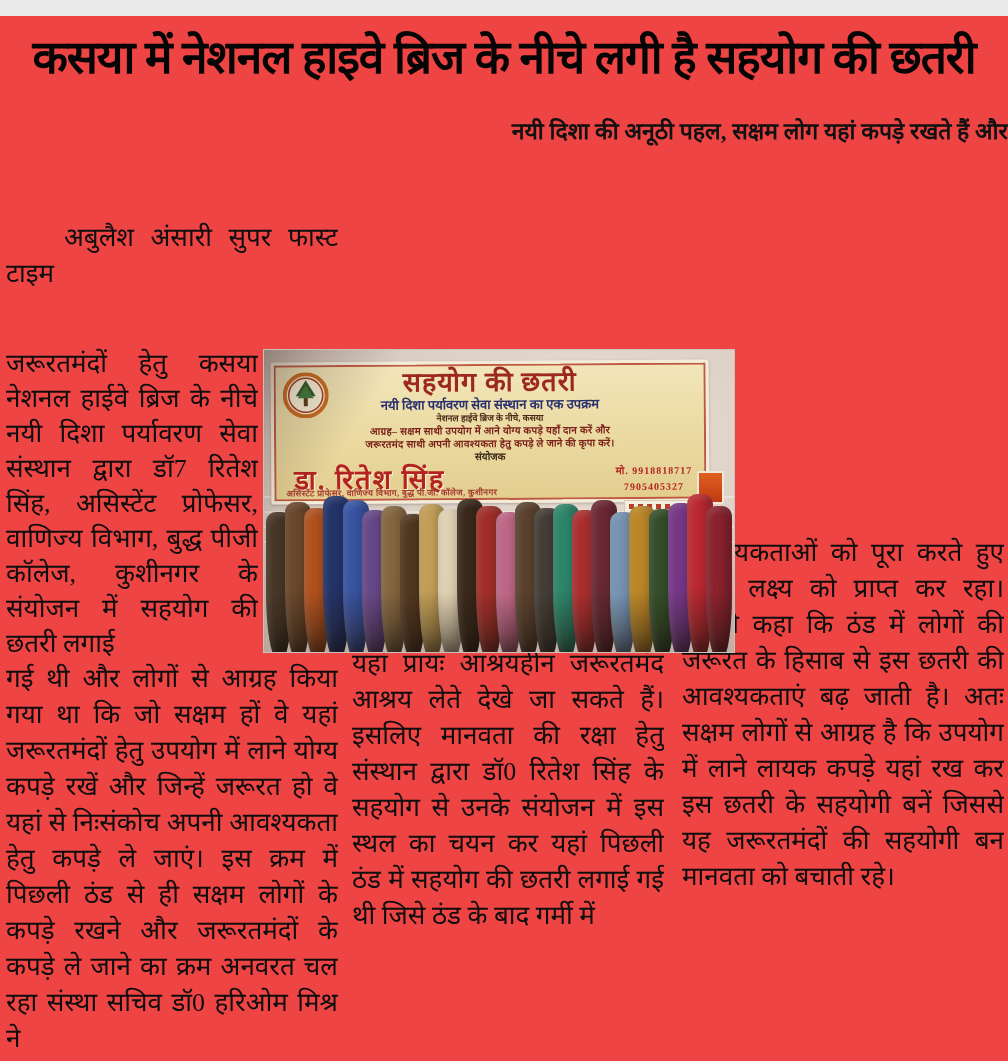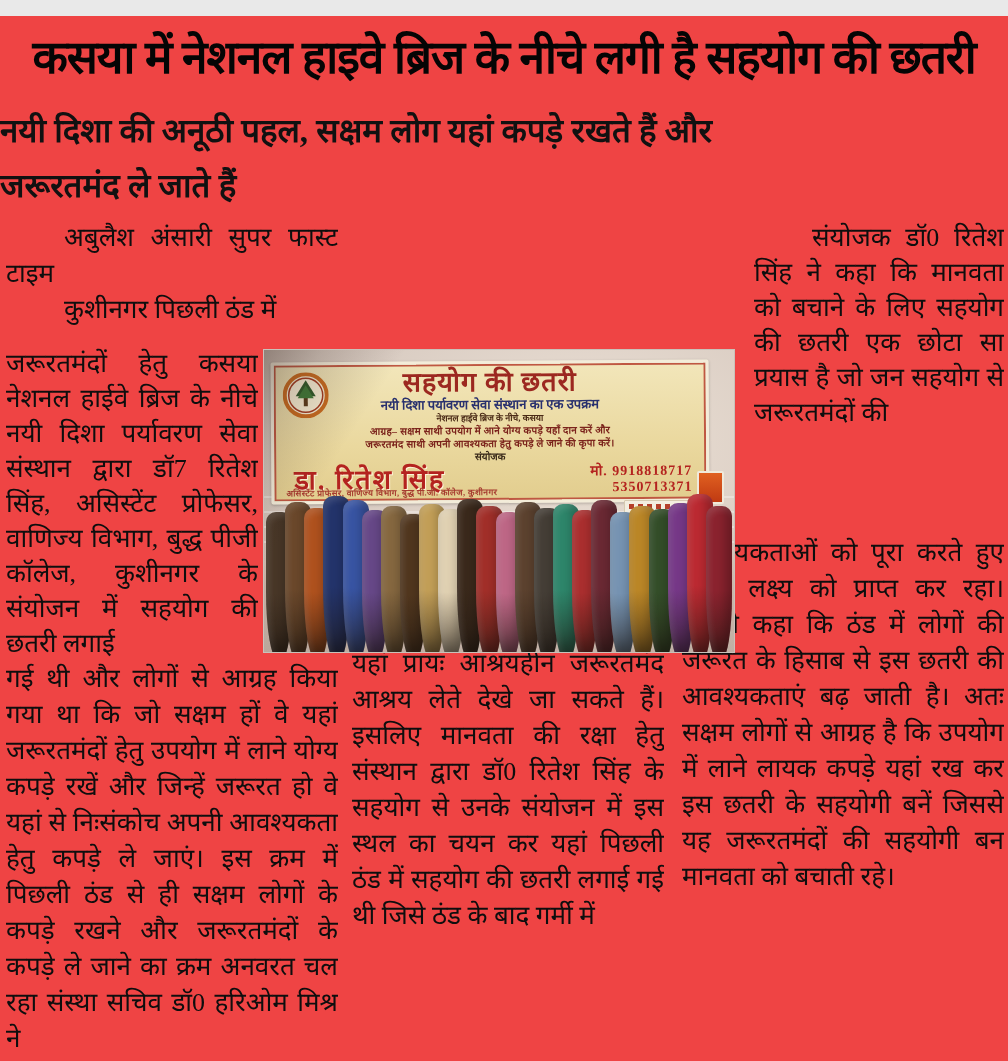--- a/index.html
+++ b/index.html
@@ -9,22 +9,22 @@
     font-family:"Liberation Serif","DejaVu Serif",serif;
   }
   
   .headline{
     position:absolute; left:0; right:0; top:10px;
     text-align:center; white-space:nowrap;
     font-size:46px; line-height:64px; font-weight:800; letter-spacing:-1px;
     color:#050505; margin:0;
   }
   .subheadline{
-    position:absolute; left:0; right:0; top:88px; text-align:left;
-    font-size:33px; line-height:55px; font-weight:700; color:#111;
+    position:absolute; left:0; right:0; top:88px; text-align:right;
+    font-size:23px; line-height:55px; font-weight:700; color:#111;
   }
   .subheadline div{white-space:nowrap;}
   
   .col{position:absolute; top:204px; font-size:26px; line-height:36px; text-align:justify;}
   .col p{margin:0; text-align:justify;}
   .indent{text-indent:58px;}
   .col1{left:6px;   width:332px;}
   .col2{left:352px; width:312px;}
   .col3{left:682px; width:322px;}
   .seg{overflow:hidden;}
@@ -57,21 +57,21 @@
     text-align:center; overflow:hidden; transform:rotate(-.4deg);
   }
   .logo{position:absolute; left:9px; top:7px; width:46px; height:46px;}
   .b-title{font-size:27px; line-height:30px; font-weight:800; letter-spacing:1px; color:#9c2820; margin-top:3px;}
   .b-org{font-size:13px; line-height:16px; font-weight:700; color:#28306e;}
   .b-loc{font-size:9px; line-height:11px; font-weight:700; color:#4a2a16;}
   .b-appeal{font-size:10px; line-height:13px; font-weight:700; color:#7c241c; letter-spacing:.3px;}
   .b-role{font-size:10px; line-height:12px; font-weight:700; color:#3a2a1a; margin-top:1px;}
   .b-name-row{display:flex; justify-content:space-between; align-items:flex-start; padding:0 14px 0 20px; margin-top:1px;}
   .b-name{font-size:27px; line-height:30px; font-weight:800; color:#b4231f; letter-spacing:2px; text-shadow:1px 1px 0 #fff4d8;}
-  .b-phones{font-size:14px; line-height:16px; font-weight:800; color:#b4231f; text-align:right; letter-spacing:1px;}
+  .b-phones{font-size:10px; line-height:16px; font-weight:800; color:#b4231f; letter-spacing:1px;}
   .b-desig{position:absolute; left:12px; bottom:3px; font-size:8.5px; font-weight:700; color:#a63c30; letter-spacing:.4px;}
   
   .sticker{
     position:absolute; right:10px; top:121px; width:23px; height:29px; z-index:1;
     background:linear-gradient(180deg,#e06020 0%, #c03a12 100%);
     border:2px solid #f0e9da; border-radius:2px;
   }
   .mini-banner{
     position:absolute; right:42px; top:150px; width:66px; height:14px; z-index:1;
     background:#f3eee0; border:1px solid #d6cab0; border-radius:1px;
@@ -96,40 +96,37 @@
 </style>
 </head>
 <body>
 
 <div class="page">
 
   <h1 class="headline">कसया में नेशनल हाइवे ब्रिज के नीचे लगी है सहयोग की छतरी</h1>
 
   <div class="subheadline">
     <div>नयी दिशा की अनूठी पहल, सक्षम लोग यहां कपड़े रखते हैं और</div>
-    <div>जरूरतमंद ले जाते हैं</div>
   </div>
 
   <div class="col col1">
     <div class="seg seg-top">
       <p class="indent">अबुलैश अंसारी सुपर फास्ट टाइम</p>
-      <p class="indent">कुशीनगर पिछली ठंड में</p>
     </div>
     <div class="seg narrow-r">जरूरतमंदों हेतु कसया नेशनल हाईवे ब्रिज के नीचे नयी दिशा पर्यावरण सेवा संस्थान द्वारा डॉ7 रितेश सिंह, असिस्टेंट प्रोफेसर, वाणिज्य विभाग, बुद्ध पीजी कॉलेज, कुशीनगर के संयोजन में सहयोग की छतरी लगाई</div>
     <div class="seg">गई थी और लोगों से आग्रह किया गया था कि जो सक्षम हों वे यहां जरूरतमंदों हेतु उपयोग में लाने योग्य कपड़े रखें और जिन्हें जरूरत हो वे यहां से निःसंकोच अपनी आवश्यकता हेतु कपड़े ले जाएं। इस क्रम में पिछली ठंड से ही सक्षम लोगों के कपड़े रखने और जरूरतमंदों के कपड़े ले जाने का क्रम अनवरत चल रहा संस्था सचिव डॉ0 हरिओम मिश्र ने</div>
   </div>
 
   <div class="col col2">
     <div class="photo-gap"></div>
     <div class="seg">ओस, वर्षा जल इत्यादि से सुरक्षित है। यह स्थल जरूरतमंदों के लिए आश्रय का कार्य भी करता है और यहां प्रायः आश्रयहीन जरूरतमंद आश्रय लेते देखे जा सकते हैं। इसलिए मानवता की रक्षा हेतु संस्थान द्वारा डॉ0 रितेश सिंह के सहयोग से उनके संयोजन में इस स्थल का चयन कर यहां पिछली ठंड में सहयोग की छतरी लगाई गई थी जिसे ठंड के बाद गर्मी में</div>
   </div>
 
   <div class="col col3">
     <div class="seg narrow-l">
-      <p class="indent">संयोजक डॉ0 रितेश सिंह ने कहा कि मानवता को बचाने के लिए सहयोग की छतरी एक छोटा सा प्रयास है जो जन सहयोग से जरूरतमंदों की</p>
     </div>
     <div class="seg">आवश्यकताओं को पूरा करते हुए अपने लक्ष्य को प्राप्त कर रहा। उन्होंने कहा कि ठंड में लोगों की जरूरत के हिसाब से इस छतरी की आवश्यकताएं बढ़ जाती है। अतः सक्षम लोगों से आग्रह है कि उपयोग में लाने लायक कपड़े यहां रख कर इस छतरी के सहयोगी बनें जिससे यह जरूरतमंदों की सहयोगी बन मानवता को बचाती रहे।</div>
   </div>
 
   <figure class="photo">
     <div class="bricks"></div>
 
     <div class="banner">
       <div class="logo">
         <svg width="46" height="46" viewBox="0 0 46 46">
@@ -144,21 +141,21 @@
       <div class="b-org">नयी दिशा पर्यावरण सेवा संस्थान का एक उपक्रम</div>
       <div class="b-loc">नेशनल हाईवे ब्रिज के नीचे, कसया</div>
       <div class="b-appeal">आग्रह– सक्षम साथी उपयोग में आने योग्य कपड़े यहाँ दान करें और</div>
       <div class="b-appeal">जरूरतमंद साथी अपनी आवश्यकता हेतु कपड़े ले जाने की कृपा करें।</div>
       <div class="b-role">संयोजक</div>
       <div class="b-name-row">
         <div class="b-name">डा. रितेश सिंह</div>
         <div class="b-phones">
           <div><span>मो.</span>
                <span>9918818717</span></div>
-          <div>5350713371</div>
+          <div>7905405327</div>
         </div>
       </div>
       <div class="b-desig">असिस्टेंट प्रोफेसर, वाणिज्य विभाग, बुद्ध पी.जी. कॉलेज, कुशीनगर</div>
     </div>
 
     <div class="sticker"></div>
     <div class="mini-banner"></div>
     <div class="rod"></div>
     <div class="clothes">
         <div class="cloth" style="margin-top: 18px; height: 148px; background: linear-gradient(rgb(74, 56, 40) 0%, rgb(74, 56, 40) 55%, rgb(36, 26, 18) 130%);"></div>

